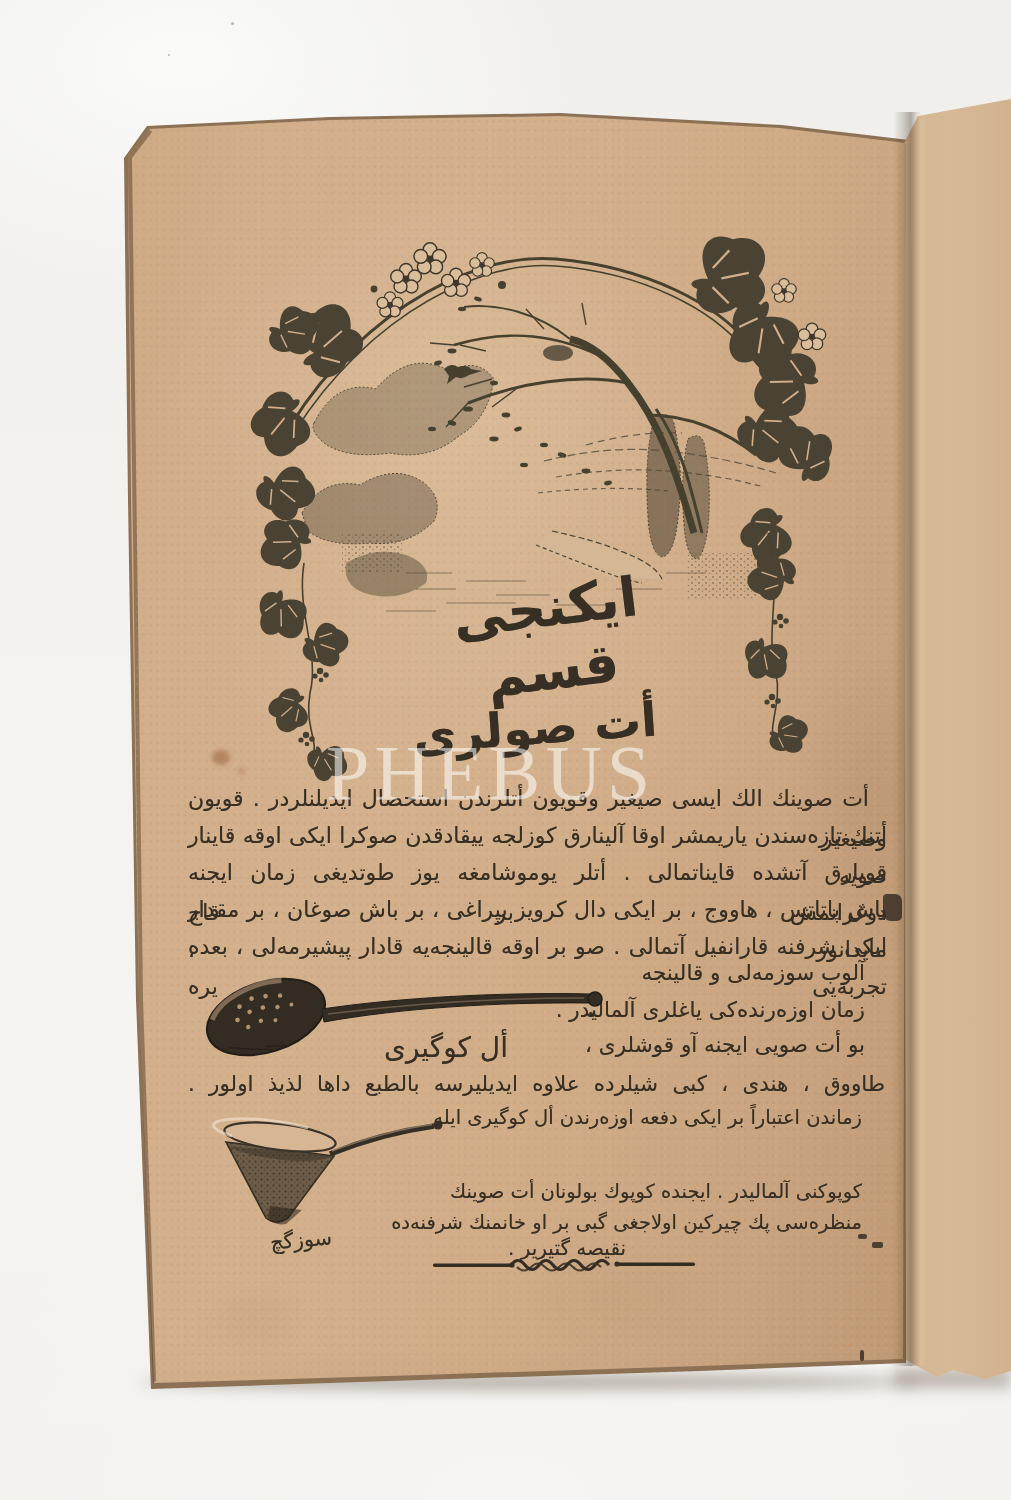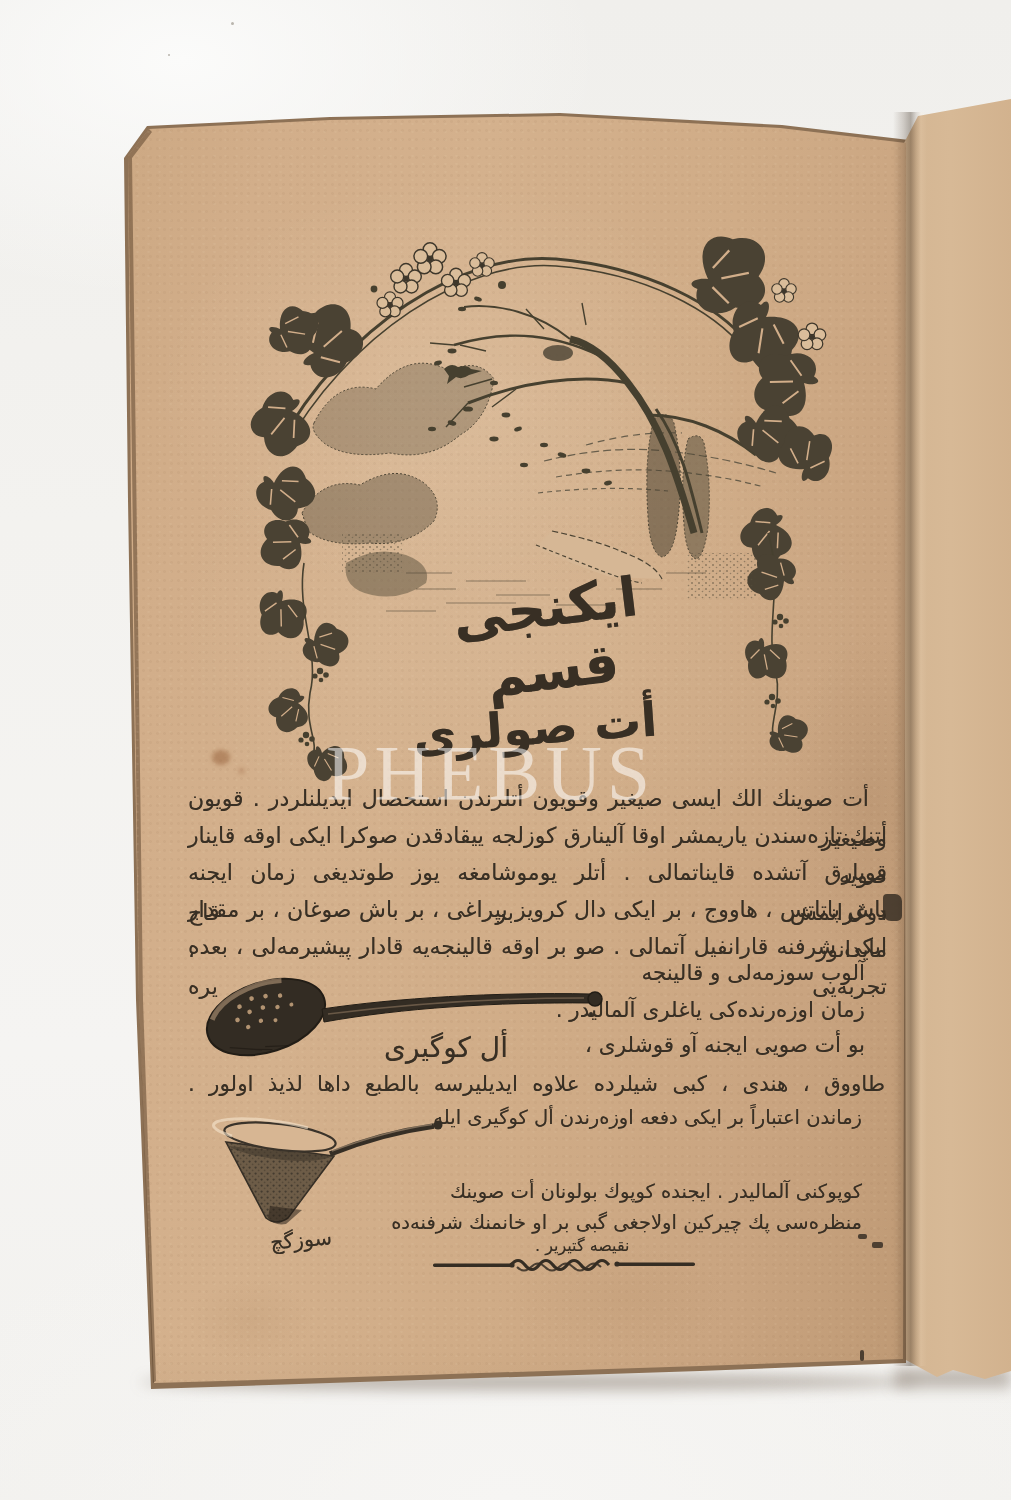--- a/index.html
+++ b/index.html
@@ -72,21 +72,21 @@
     position:absolute;left:412px;top:700px;width:246px;text-align:center;
     font-size:47px;font-weight:bold;transform:rotate(-4deg);
   }
   .watermark{
     position:absolute;left:326px;top:734px;
     font-family:"Liberation Serif","DejaVu Serif",serif;
     font-size:78px;font-weight:500;letter-spacing:5px;line-height:1;
     color:rgba(255,255,255,.55);
   }
   .spoon-label{position:absolute;left:384px;top:1031px;font-size:28px;white-space:nowrap;}
-  .note-last{position:absolute;left:535px;top:1236px;font-size:16px;white-space:nowrap;}
+  .note-last{position:absolute;left:508px;top:1236px;font-size:20px;white-space:nowrap;}
   .strainer-cap{position:absolute;left:270px;top:1228px;font-size:21px;white-space:nowrap;transform:rotate(-5deg);}
   svg{position:absolute;overflow:visible;}
 </style>
 </head>
 <body>
 
 <div id="stage">
 
   <div class="spk" style="left:231px;top:22px;width:3px;height:3px;"></div>
   <div class="spk" style="left:168px;top:54px;width:2px;height:2px;"></div>

